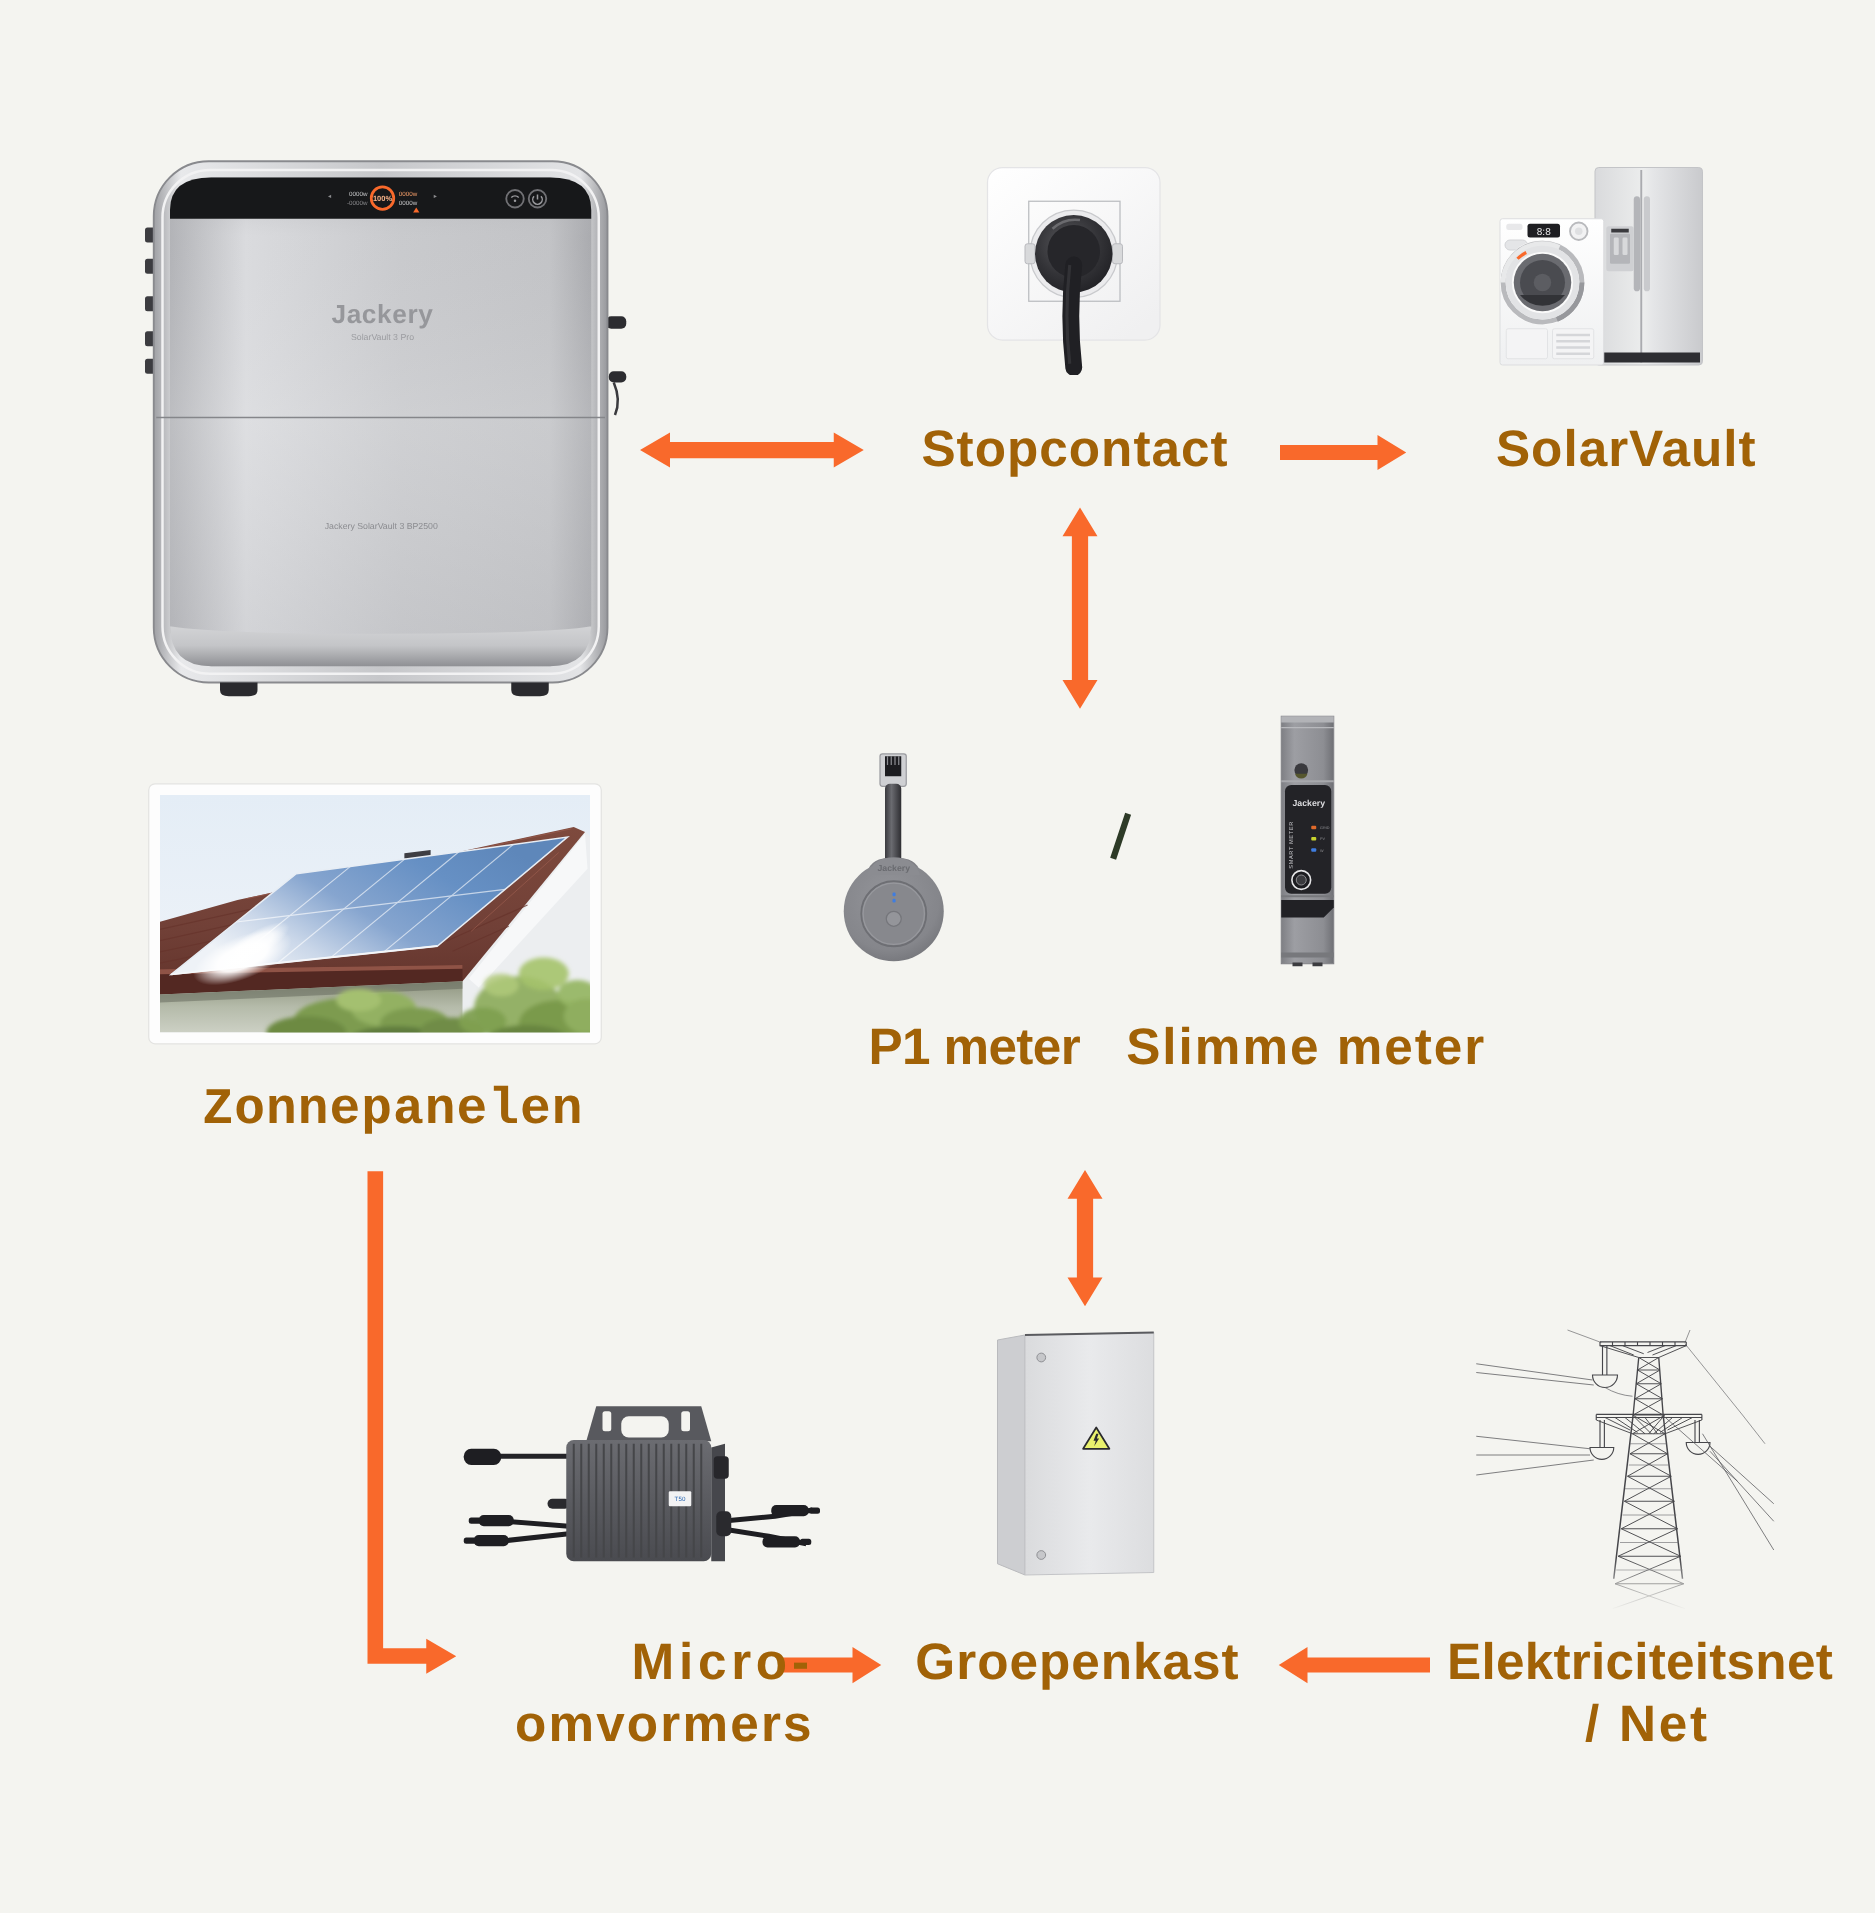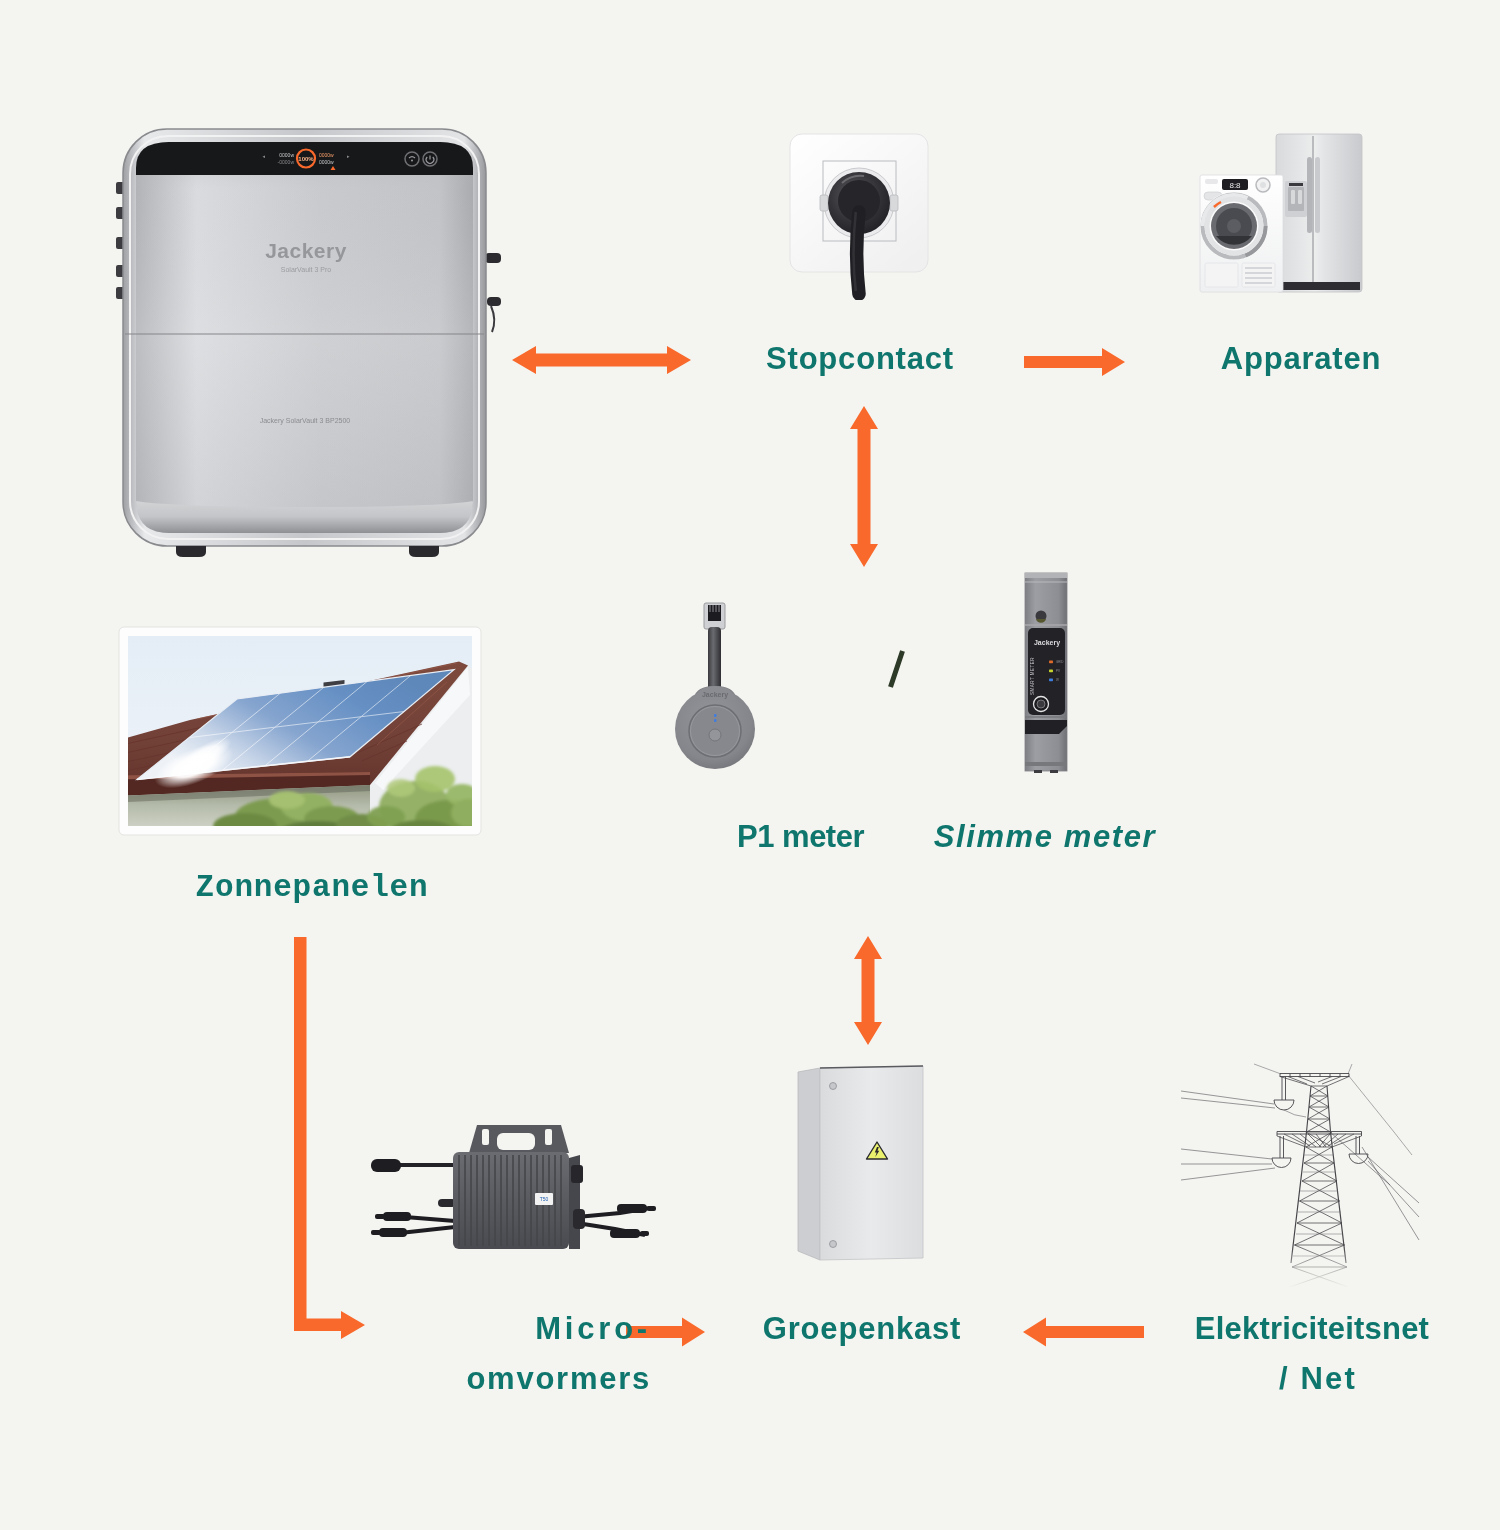--- a/index.html
+++ b/index.html
@@ -1,42 +1,42 @@
 <!DOCTYPE html>
 <html><head>
 <meta charset="utf-8">
 <style>
   html,body{margin:0;padding:0;}
   body{width:1500px;height:1530px;background:#f4f4f0;position:relative;overflow:hidden;
        font-family:"Liberation Sans", sans-serif;}
   .abs{position:absolute;}
-  .lbl{position:absolute;color:#0f766e;font-weight:bold;font-size:31px;line-height:50px;
+  .lbl{position:absolute;color:#a16207;font-weight:bold;font-size:41px;line-height:50px;
        text-align:center;white-space:nowrap;letter-spacing:0.8px;}
 </style>
 </head>
 <body>
 
 <svg class="abs" style="left:0;top:0;" width="1500" height="1530" viewBox="0 0 1500 1530">
   <g fill="#f9692b">
     <polygon points="512,360 536,346 536,353.5 667,353.5 667,346 691,360 667,374 667,366.5 536,366.5 536,374"></polygon>
     <polygon points="1024,356 1102,356 1102,348 1125,362 1102,376 1102,368 1024,368"></polygon>
     <polygon points="864,406 878,429 870.5,429 870.5,544 878,544 864,567 850,544 857.5,544 857.5,429 850,429"></polygon>
     <polygon points="868,936 882,959 874.5,959 874.5,1022 882,1022 868,1045 854,1022 861.5,1022 861.5,959 854,959"></polygon>
     <path d="M294,937 L306.5,937 L306.5,1318.5 L341,1318.5 L341,1311 L365,1325 L341,1339 L341,1331 L294,1331 Z"></path>
     <polygon points="626,1326 682,1326 682,1317.5 705,1332 682,1346.5 682,1338 626,1338"></polygon>
     <polygon points="1023,1332 1046,1317.5 1046,1326 1144,1326 1144,1338 1046,1338 1046,1346.5"></polygon>
   </g>
 
   <line x1="902.5" y1="651" x2="890.5" y2="687" stroke="#2d3a27" stroke-width="5"></line>
 </svg>
 
 <div class="lbl" style="left:710px;top:334px;width:300px;">Stopcontact</div>
-<div class="lbl" style="left:1151px;top:334px;width:300px;">Apparaten</div>
+<div class="lbl" style="left:1151px;top:334px;width:300px;">SolarVault</div>
 <div class="lbl" style="left:564px;top:812px;width:300px;letter-spacing:-0.5px;text-align:right;">P1 meter</div>
-<div class="lbl" style="left:895px;top:812px;width:300px;letter-spacing:1.6px;font-style:italic;">Slimme meter</div>
+<div class="lbl" style="left:895px;top:812px;width:300px;letter-spacing:1.6px;">Slimme meter</div>
 <div class="lbl" style="left:162px;top:863px;width:300px;font-family:Liberation Mono, monospace;">Zonnepanelen</div>
 <div class="lbl" style="left:351px;top:1304px;width:300px;letter-spacing:3.8px;text-align:right;">Micro-<br><span style="letter-spacing:1.75px;">omvormers</span></div>
 <div class="lbl" style="left:712px;top:1304px;width:300px;text-align:center;">Groepenkast</div>
 <div class="lbl" style="left:1112px;top:1304px;width:400px;letter-spacing:0.2px;">Elektriciteitsnet<br><span style="letter-spacing:2.2px;position:relative;left:6px;">/ Net</span></div>
 
 <svg class="abs" style="left:113px;top:125px;" width="390" height="435" viewBox="0 0 390 435">
   <defs>
     <linearGradient id="bfr" x1="0" y1="0" x2="1" y2="0">
       <stop offset="0" stop-color="#9fa0a4"></stop>
         <stop offset="0.06" stop-color="#e8e9eb"></stop>

